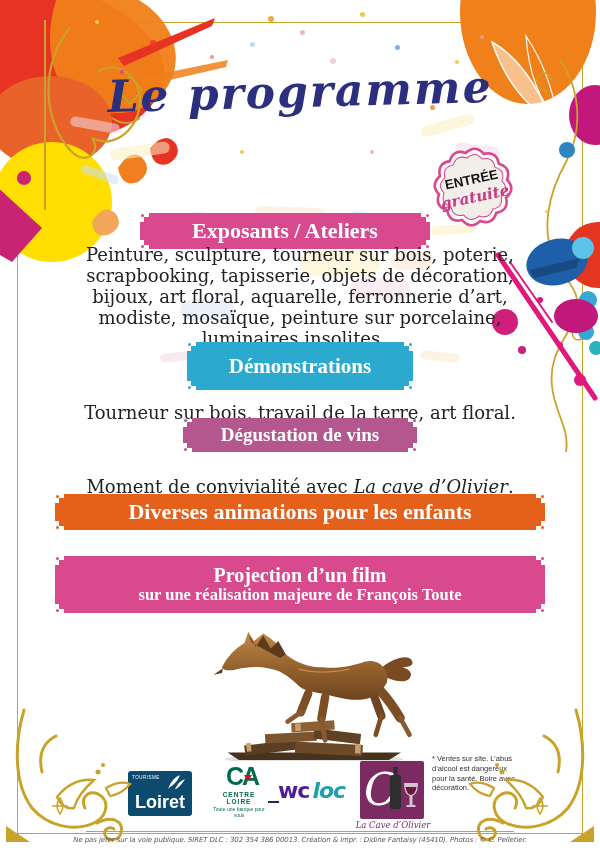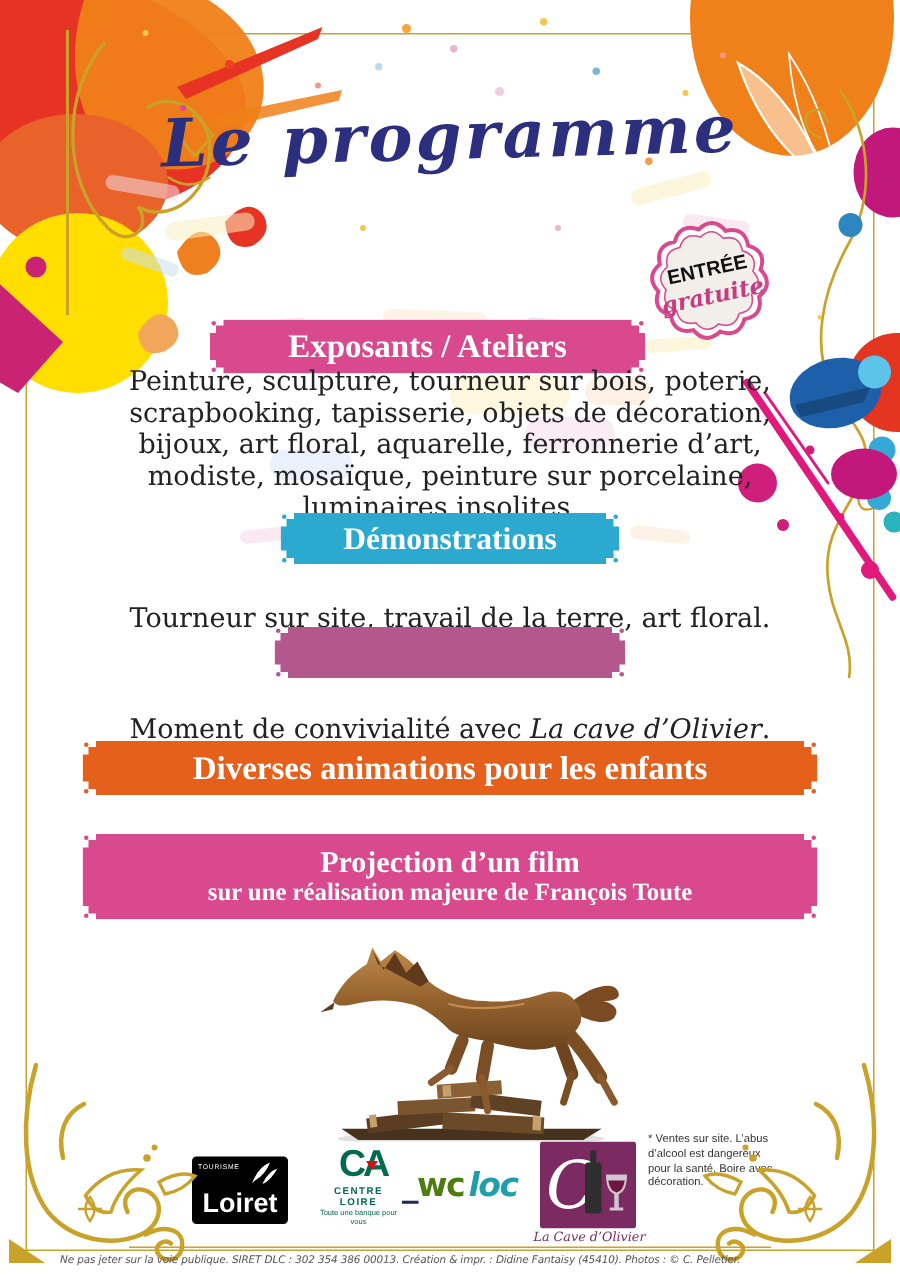--- a/index.html
+++ b/index.html
@@ -20,57 +20,57 @@
       clip-path:polygon(0 9px,4px 9px,4px 4px,9px 4px,9px 0,
       calc(100% - 9px) 0,calc(100% - 9px) 4px,calc(100% - 4px) 4px,calc(100% - 4px) 9px,100% 9px,
       100% calc(100% - 9px),calc(100% - 4px) calc(100% - 9px),calc(100% - 4px) calc(100% - 4px),
       calc(100% - 9px) calc(100% - 4px),calc(100% - 9px) 100%,
       9px 100%,9px calc(100% - 4px),4px calc(100% - 4px),4px calc(100% - 9px),0 calc(100% - 9px));}
   .plaque span{position:relative;z-index:1;}
   .plaque i{position:absolute;width:3px;height:3px;border-radius:50%;background:var(--bc);z-index:1;}
   .plaque i.d1{left:1px;top:1px}.plaque i.d2{right:1px;top:1px}
   .plaque i.d3{left:1px;bottom:1px}.plaque i.d4{right:1px;bottom:1px}
   #banner-exposants{--bc:#D8498D;left:140px;top:170px;width:290px;height:36px;font-size:22px;margin-top:43px;}
-  #banner-demonstrations{--bc:#2BA9CE;left:187px;top:342px;width:226px;height:34px;font-size:21px;}
+  #banner-demonstrations{--bc:#2BA9CE;left:187px;top:342px;width:226px;height:48px;font-size:21px;}
   #banner-degustation{--bc:#B4578F;left:183px;top:418px;width:234px;height:34px;font-size:19px;}
   #banner-animations{--bc:#E5611B;left:55px;top:494px;width:490px;height:36px;font-size:22px;}
   #banner-projection{--bc:#D8498D;left:55px;top:556px;width:490px;height:57px;flex-direction:column;line-height:1.1;}
   #banner-projection .l1{font-size:20px;}
   #banner-projection .l2{font-size:16.5px;}
   
   .para{position:absolute;text-align:center;color:#222;font-family:"DejaVu Serif",serif;}
   #para-exposants{left:62px;top:226px;width:476px;font-size:18px;line-height:21px;}
   #para-demonstrations{left:60px;top:384px;width:480px;font-size:18px;}
   #para-degustation{left:60px;top:458px;width:480px;font-size:18px;}
   
-  #logo-loiret{left:128px;top:771px;width:64px;height:45px;background:#000000;border-radius:3px;
+  #logo-loiret{left:128px;top:771px;width:64px;height:45px;background:#0c4a6e;border-radius:3px;
       color:#fff;font-family:"Liberation Sans",sans-serif;overflow:hidden;}
   #logo-loiret .tour{position:absolute;left:4px;top:4px;font-size:4.5px;letter-spacing:.5px;}
   #logo-loiret .nm{position:absolute;left:0;bottom:3px;width:100%;text-align:center;
       font-size:18px;font-weight:bold;}
   #logo-ca{left:210px;top:763px;width:58px;height:58px;text-align:center;
       font-family:"Liberation Sans",sans-serif;color:#006B4E;}
   #logo-ca .mono{font-size:25px;font-weight:900;line-height:26px;letter-spacing:-2px;}
   #logo-ca .red{display:inline-block;width:0;height:0;border-left:4px solid transparent;
       border-right:4px solid transparent;border-top:6px solid #E30613;vertical-align:middle;margin-left:-14px;}
   #logo-ca .region{font-size:6.5px;font-weight:bold;letter-spacing:1px;margin-top:2px;}
   #logo-ca .tag{font-size:5px;margin-top:1px;}
   #logo-wcloc{left:268px;top:778px;width:95px;height:28px;font-family:"DejaVu Sans",sans-serif;
       font-weight:bold;font-size:22px;letter-spacing:-1px;}
-  #logo-wcloc .wc{color:#4d7c0f;border-bottom:none;}
+  #logo-wcloc .wc{color:#4c1d95;border-bottom:none;}
   #logo-wcloc .us{color:#1E2B4F;}
   #logo-wcloc .loc{color:#1F9FAA;margin-left:3px;font-style:italic;}
   #logo-cave{left:360px;top:761px;width:64px;height:58px;}
   #cave-script{left:352px;top:820px;width:82px;text-align:center;font-style:italic;
       font-size:8.5px;color:#7B2A62;font-family:"DejaVu Serif",serif;}
   #ventes-note{left:432px;top:754px;width:90px;font-size:7.5px;line-height:1.3;color:#333;
       font-family:"Liberation Sans",sans-serif;}
   
   #gold-rule{left:86px;top:831px;width:428px;height:0;border-top:1.4px solid #C9A22A;}
-  #footer-legal{left:40px;top:836px;width:520px;font-size:7px;
+  #footer-legal{left:40px;top:836px;width:520px;text-align:center;font-size:7px;
       font-style:italic;color:#555;font-family:"DejaVu Sans",sans-serif;letter-spacing:-.1px;}
   .decor{pointer-events:none;}
   svg{display:block;}
 </style>
 </head>
 <body>
 
 <div id="gold-frame" class="decor"></div>
 
 <svg class="abs decor" style="left:0;top:0" width="250" height="300" viewBox="0 0 250 300">
@@ -171,27 +171,28 @@
 <p id="para-exposants" class="para">Peinture, sculpture, tourneur sur bois, poterie, scrapbooking, tapisserie, objets de décoration, bijoux, art floral, aquarelle, ferronnerie d’art, modiste, mosaïque, peinture sur porcelaine, luminaires insolites…</p>
 
 <div id="banner-demonstrations" class="plaque">
   <i class="d1"></i>
     <i class="d2"></i>
     <i class="d3"></i>
     <i class="d4"></i>
   <span>Démonstrations</span>
 </div>
 
-<p id="para-demonstrations" class="para">Tourneur sur site, travail de la terre, art floral.</p>
+<p id="para-demonstrations" class="para">Tourneur sur bois, travail de la terre, art floral.</p>
 
 <div id="banner-degustation" class="plaque">
   <i class="d1"></i>
     <i class="d2"></i>
     <i class="d3"></i>
     <i class="d4"></i>
+  <span>Dégustation de vins</span>
 </div>
 
 <p id="para-degustation" class="para"><span>Moment de convivialité avec </span><em>La cave d’Olivier</em><span>.</span></p>
 
 <div id="banner-animations" class="plaque">
   <i class="d1"></i>
     <i class="d2"></i>
     <i class="d3"></i>
     <i class="d4"></i>
   <span>Diverses animations pour les enfants</span>

